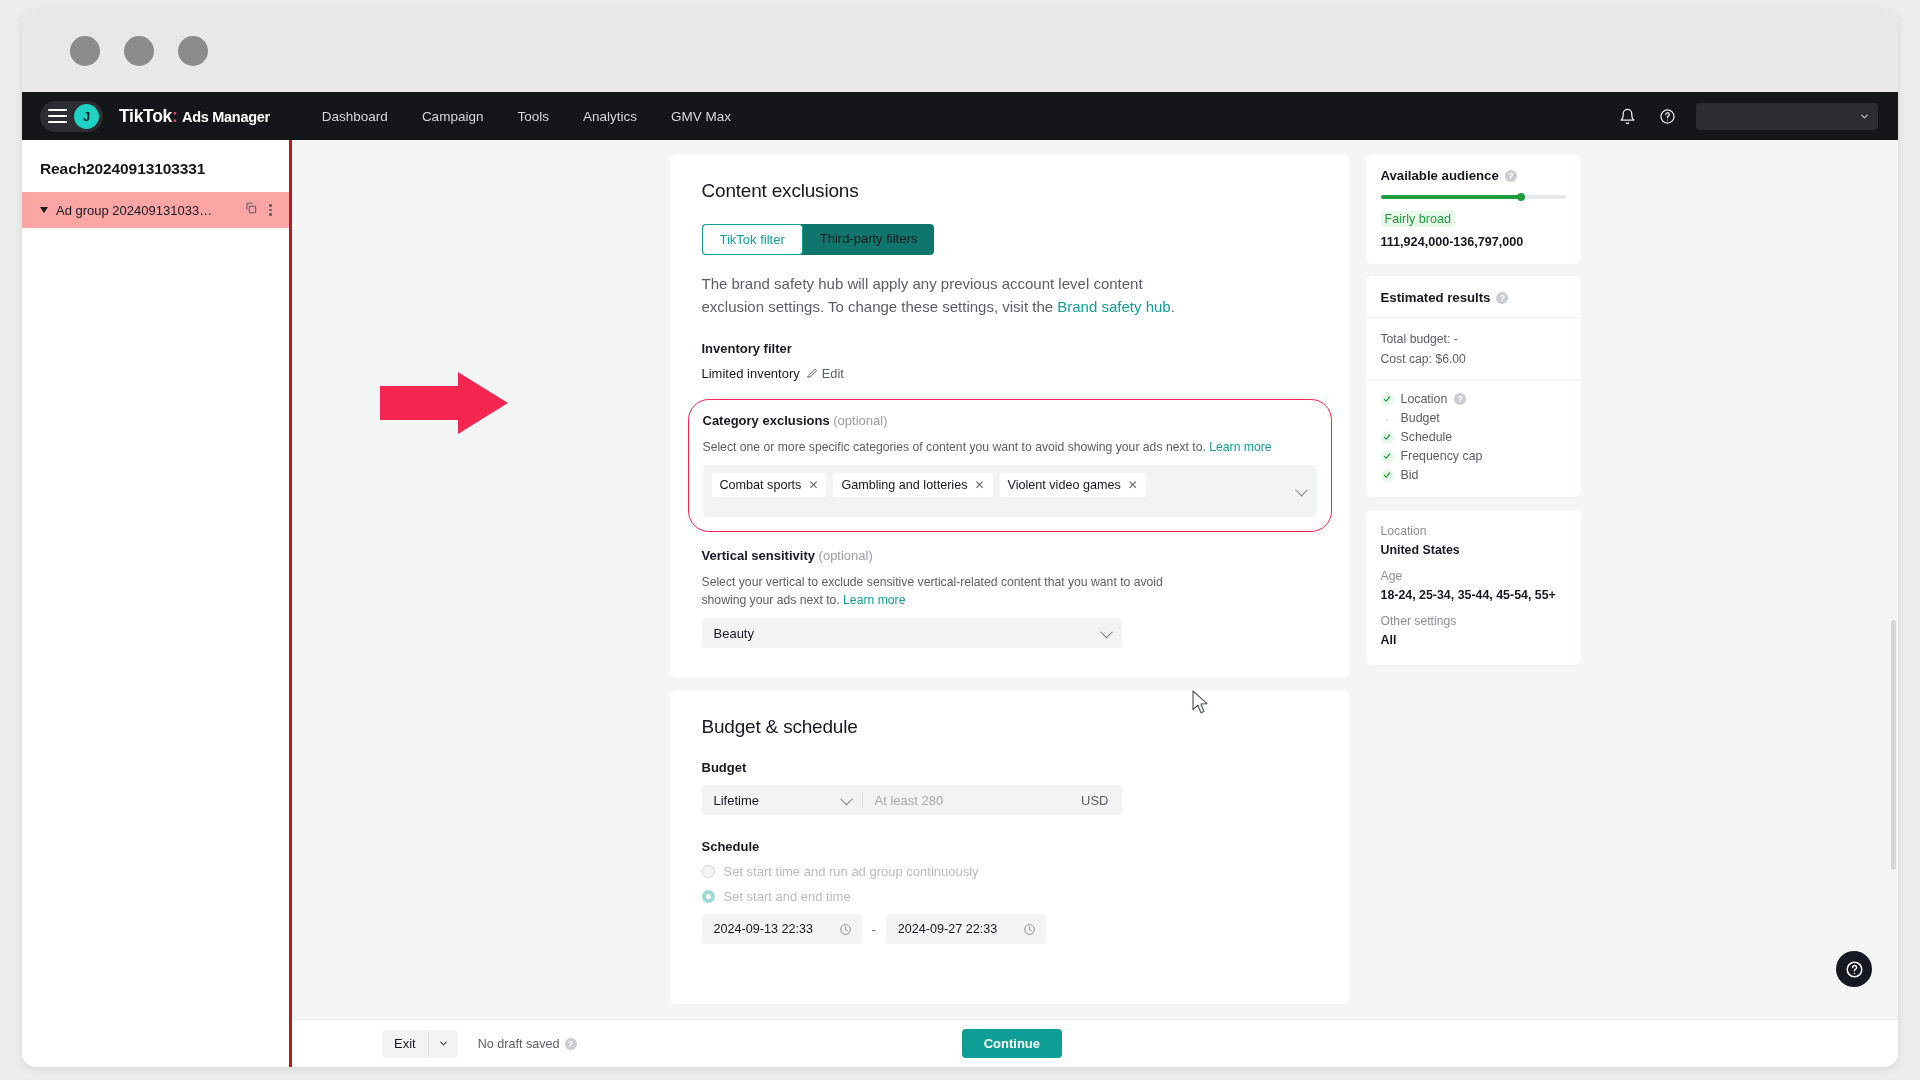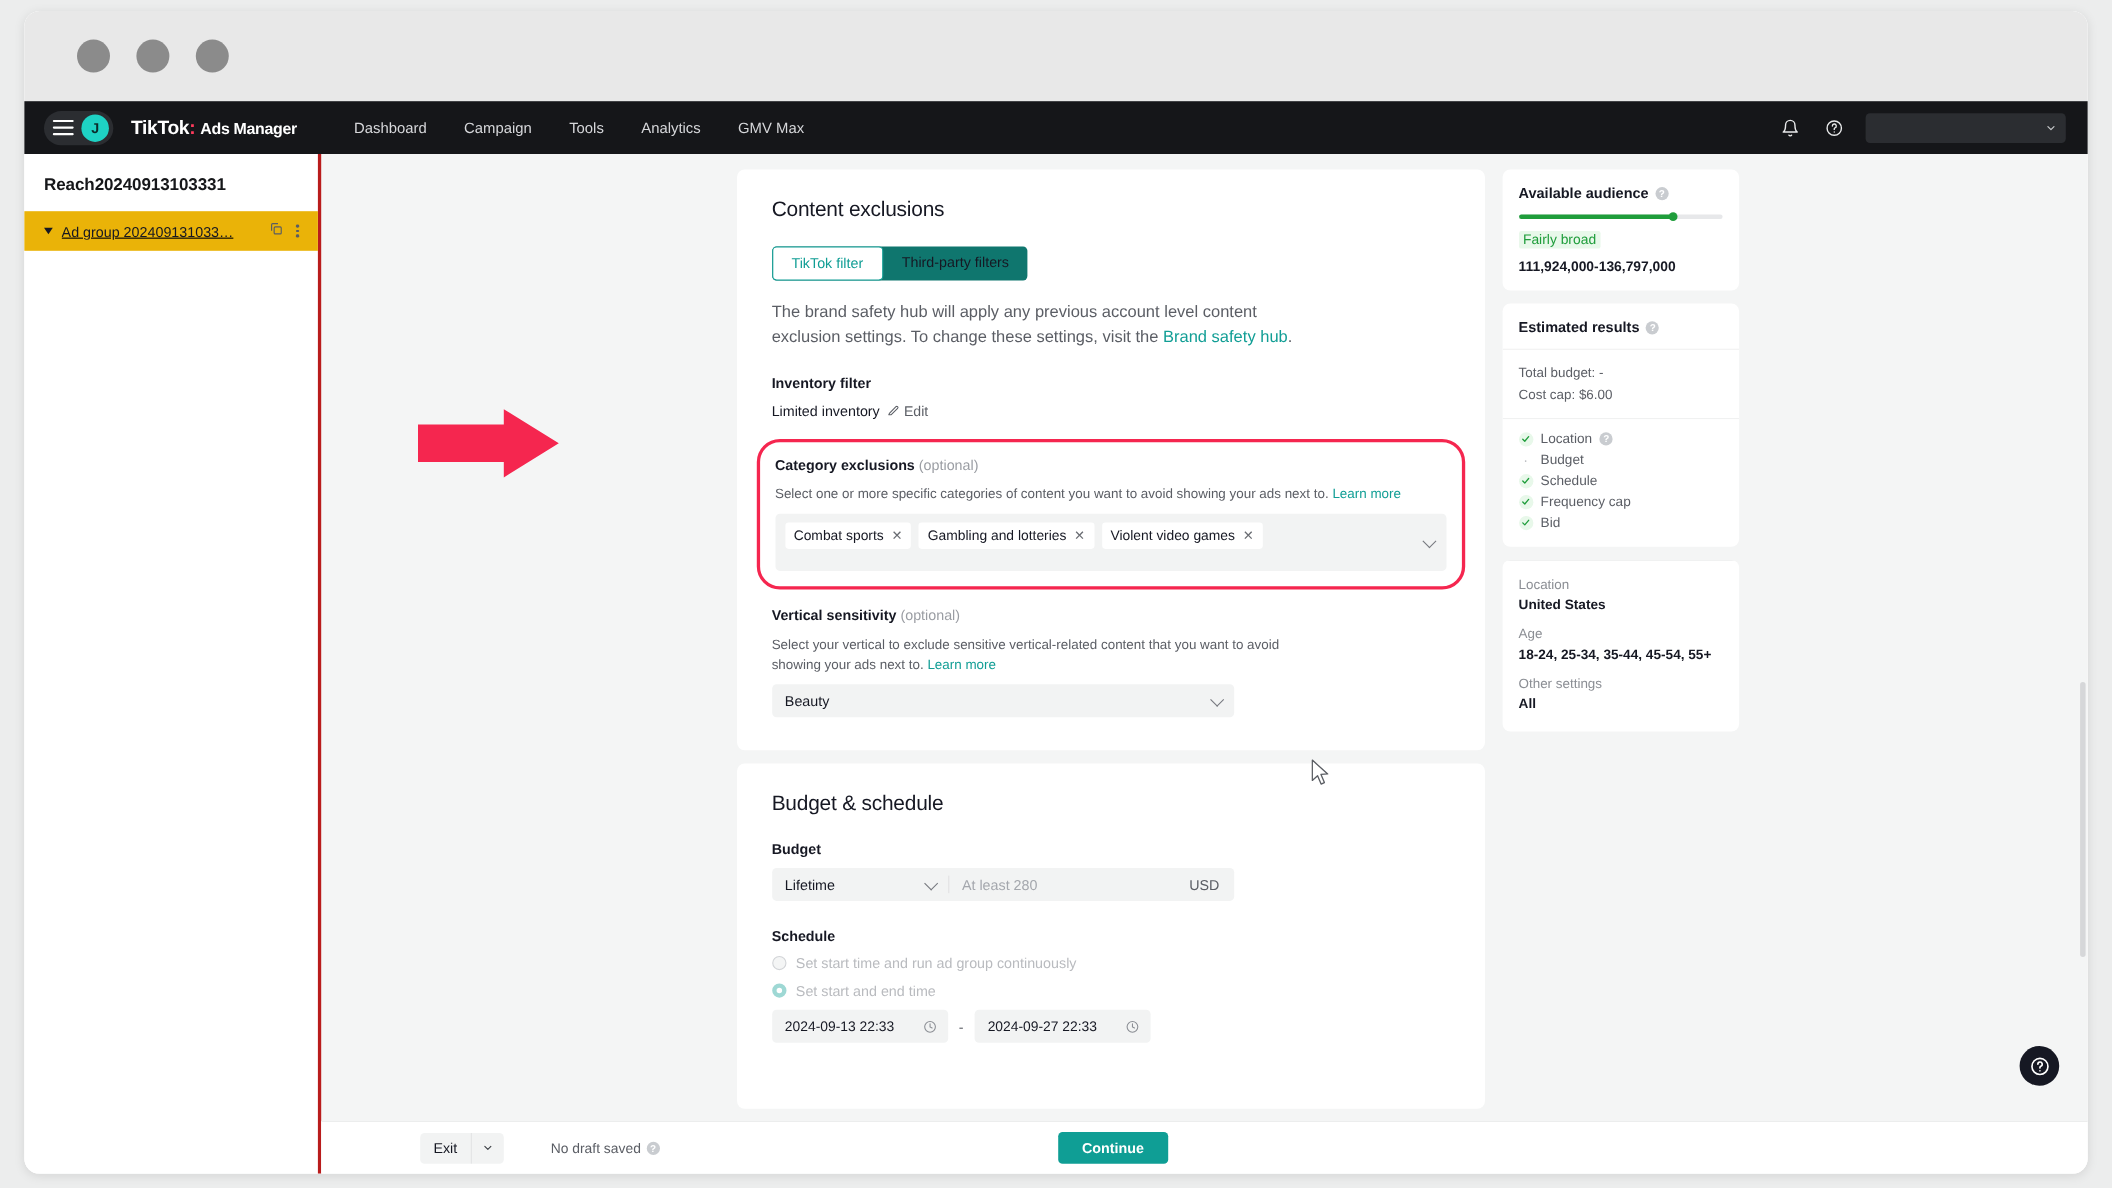--- a/index.html
+++ b/index.html
@@ -53,21 +53,21 @@
   }
 
   
   #content { display: flex; height: 927px; background: #f4f5f5; position: relative; }
 
   
   #sidebar { width: 270px; background: #fff; border-right: 3px solid #b91c1c; padding-top: 14px; flex: none; }
   .camp-title { font-size: 15.5px; font-weight: 700; color: #16171a; padding: 6px 18px 14px; letter-spacing: -.1px; }
   .adgroup-row {
     display: flex; align-items: center; gap: 8px; height: 36px;
-    background: #eab308; padding: 0 14px 0 18px; cursor: pointer; text-decoration: underline;
+    background: #fca5a5; padding: 0 14px 0 18px; cursor: pointer;
   }
   .caret { width: 0; height: 0; border-left: 4.5px solid transparent; border-right: 4.5px solid transparent; border-top: 6px solid #161823; }
   .adgroup-name { font-size: 13px; color: #161823; flex: 1; white-space: nowrap; overflow: hidden; }
   .kebab { display: flex; flex-direction: column; gap: 2.2px; padding: 4px 3px; cursor: pointer; }
   .kebab i { width: 2.6px; height: 2.6px; border-radius: 50%; background: #5a5d63; display: block; }
 
   
   #main { flex: 1; position: relative; padding: 14px 0 0 0; display: flex; justify-content: center; }
   .col-center { width: 680px; margin-left: 60px; }
   .card { background: #fff; border-radius: 7px; padding: 26px 32px 30px; margin-bottom: 12px; }
@@ -82,21 +82,21 @@
 
   .desc { font-size: 15px; line-height: 1.55; color: #5b5e65; max-width: 500px; margin-bottom: 22px; }
   .tlink { color: #119e95; cursor: pointer; }
 
   .sub-label { font-size: 13px; font-weight: 700; color: #161823; margin-bottom: 10px; }
   .inv-row { display: flex; align-items: center; gap: 6px; font-size: 13px; color: #161823; margin-bottom: 18px; }
   .edit-link { display: inline-flex; align-items: center; gap: 4px; color: #5b5e65; cursor: pointer; font-size: 12.8px; }
 
   
   .hl-box {
-    border: 3px solid #0369a1; border-radius: 21px; padding: 13px 14px 14px;
+    border: 1px solid #0369a1; border-radius: 21px; padding: 13px 14px 14px;
     margin: 4px -14px 16px -14px;
   }
   .opt { color: #9a9da3; font-weight: 400; }
   .hint { font-size: 12.2px; color: #5b5e65; margin: 5px 0 9px; line-height: 1.5; }
 
   .multi-select {
     background: #f2f3f3; border-radius: 4px; min-height: 52px; width: 100%;
     display: flex; flex-wrap: wrap; align-items: flex-start; align-content: flex-start;
     gap: 7px; padding: 8px 30px 8px 9px; position: relative; cursor: pointer;
   }
@@ -165,21 +165,21 @@
     border-top: 1px solid #eceded; display: flex; align-items: center; padding: 0 30px;
   }
   .bb-inner { width: 680px; margin-left: 60px; display: flex; align-items: center; gap: 16px; }
   .exit-btn {
     display: flex; align-items: center; background: #f2f3f3; border-radius: 4px; height: 28px;
     font-size: 13px; color: #161823; cursor: pointer; overflow: hidden;
   }
   .exit-btn .lbl { padding: 0 12px; }
   .exit-btn .divide { width: 1px; height: 28px; background: #e3e4e5; }
   .exit-btn .cv { padding: 0 9px; display: flex; align-items: center; }
-  .draft { margin-left: 27px; font-size: 12.6px; color: #5b5e65; display: flex; align-items: center; gap: 5px; }
+  .draft { margin-left: 4px; font-size: 12.6px; color: #5b5e65; display: flex; align-items: center; gap: 5px; }
   .continue-btn {
     margin-left: auto; background: #0f9e95; color: #fff; font-size: 13px; font-weight: 600;
     padding: 0 22px; height: 29px; border-radius: 4px; display: flex; align-items: center; cursor: pointer;
   }
 
   
   #fab {
     position: absolute; right: 26px; bottom: 80px; width: 36px; height: 36px; border-radius: 50%;
     background: #161823; color: #fff; display: flex; align-items: center; justify-content: center;
     font-size: 17px; cursor: pointer;

